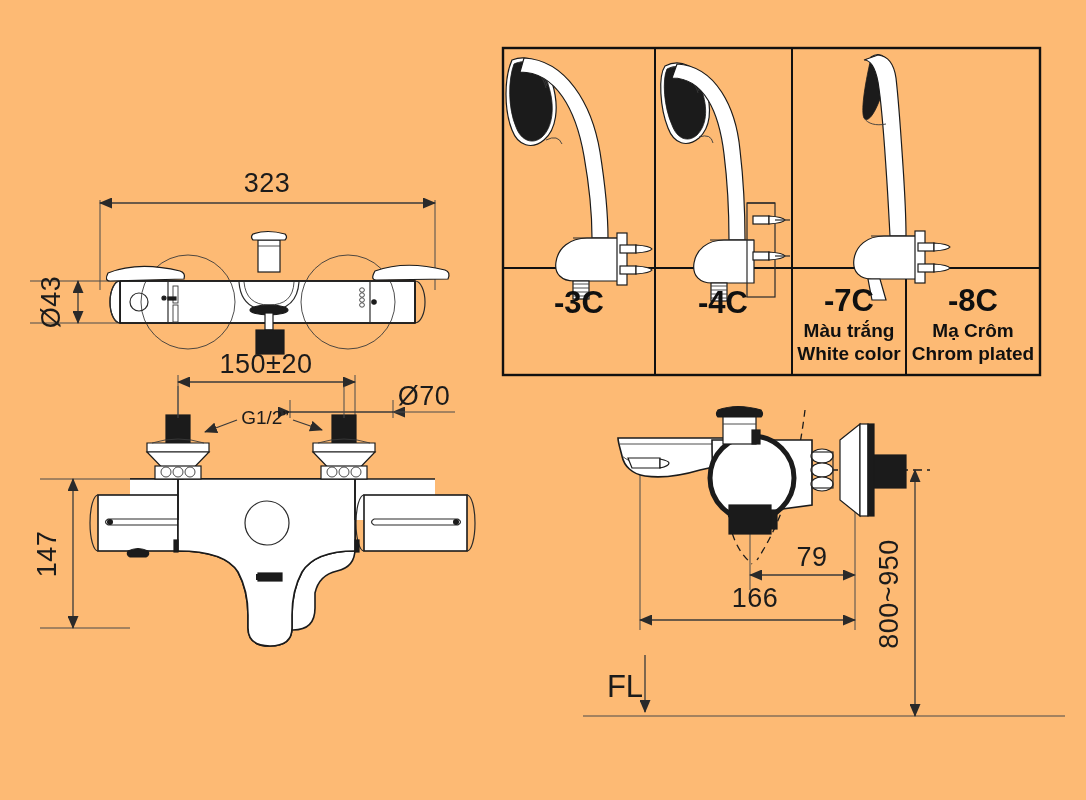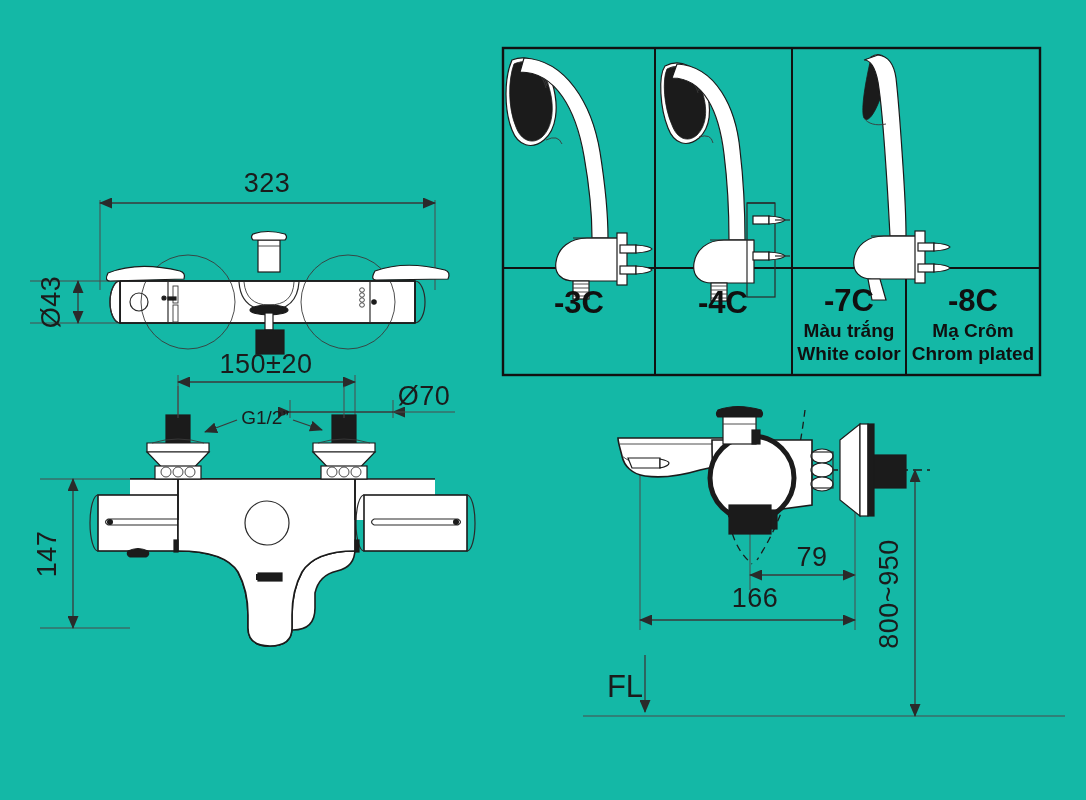--- a/index.html
+++ b/index.html
@@ -8,21 +8,21 @@
     padding: 0;
     background: #ffffff;
   }
   body {
     font-family: "Liberation Sans", sans-serif;
   }
   #sheet {
     position: relative;
     width: 1086px;
     height: 800px;
-    background: #14b8a6;
+    background: #fdba74;
     overflow: hidden;
   }
   #sheet svg {
     position: absolute;
     top: 0;
     left: 0;
   }
   .dim-text {
     font-family: "Liberation Sans", sans-serif;
     font-size: 27px;

